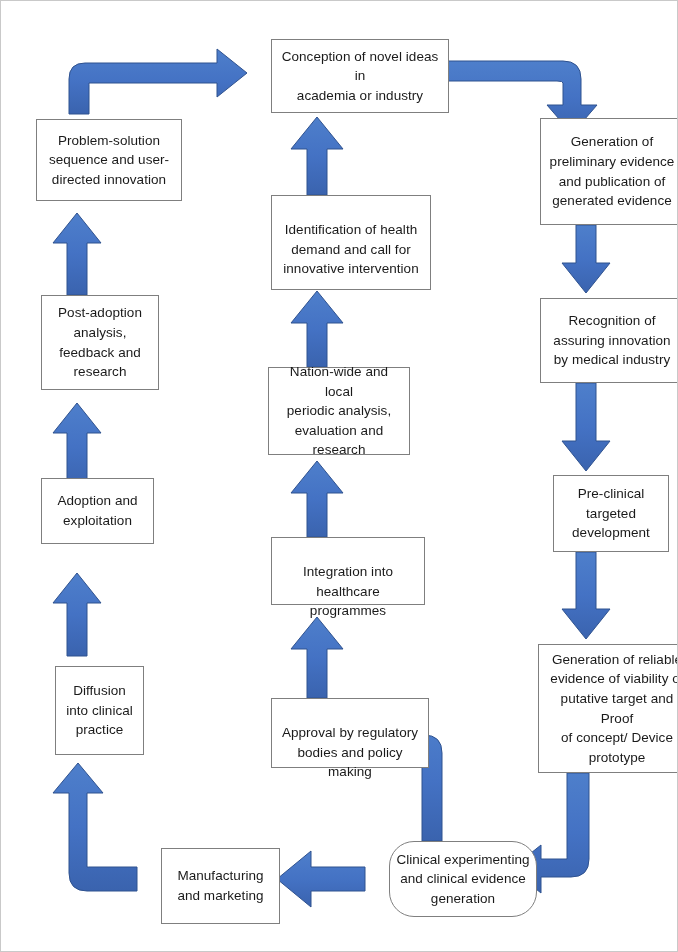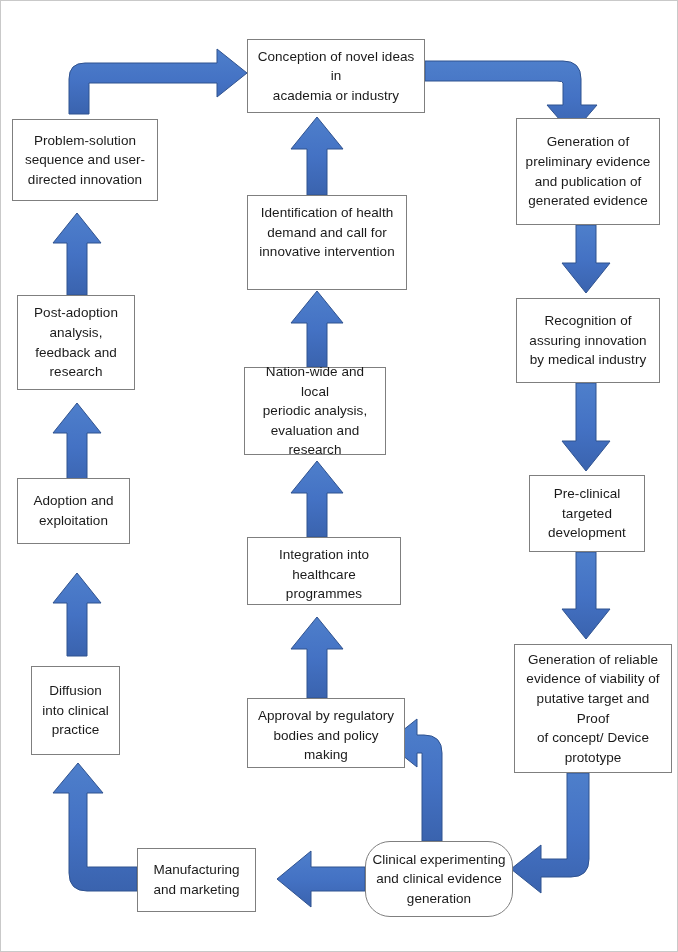--- a/index.html
+++ b/index.html
@@ -25,29 +25,30 @@
     display: flex;
     align-items: center;
     justify-content: center;
     text-align: center;
     color: #1a1a1a;
     font-size: 13.5px;
     line-height: 1.45;
     letter-spacing: 0.05px;
     padding: 4px 6px;
     z-index: 3;
+    margin-left: 24px;
   }
   .node .txt {
     display: block;
     width: 100%;
     white-space: pre-line;
   }
   .node.top-align {
     align-items: flex-start;
-    padding-top: 7px;
+    padding-top: 24px;
   }
   svg.arrows {
     position: absolute;
     left: 0;
     top: 0;
     width: 678px;
     height: 952px;
     z-index: 1;
   }
 </style>
@@ -129,21 +130,21 @@
 of concept/ Device
 prototype</span>
   </div>
 
   <div class="node" style="left:364px; top:840px; width:148px; height:76px;border-radius:25px;">
     <span class="txt">Clinical experimenting
 and clinical evidence
 generation</span>
   </div>
 
-  <div class="node" style="left:136px; top:847px; width:119px; height:64px;">
+  <div class="node" style="left:136px; top:847px; width:119px; height:76px;">
     <span class="txt">Manufacturing
 and marketing</span>
   </div>
 
   <div class="node" style="left:30px; top:665px; width:89px; height:89px;">
     <span class="txt">Diffusion
 into clinical
 practice</span>
   </div>
 

